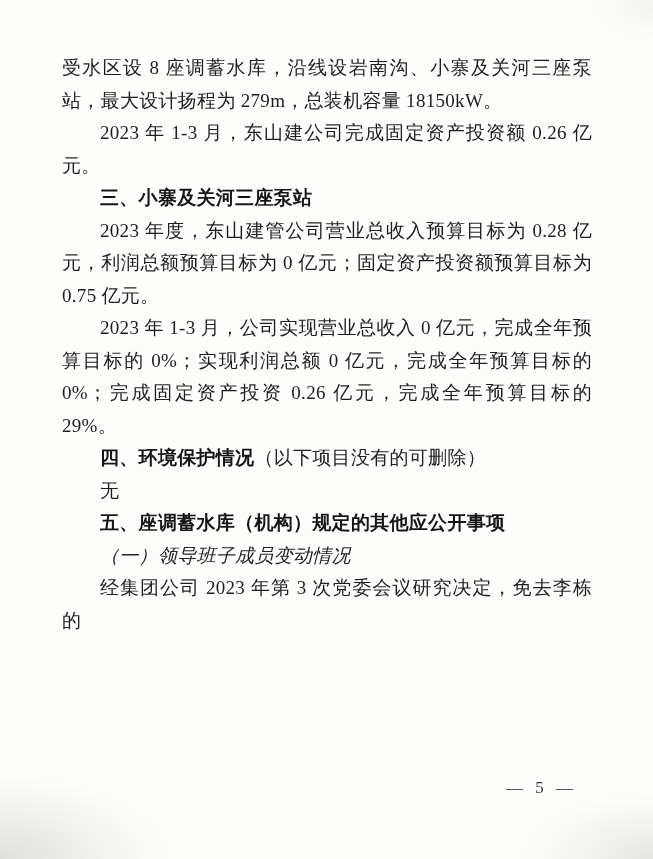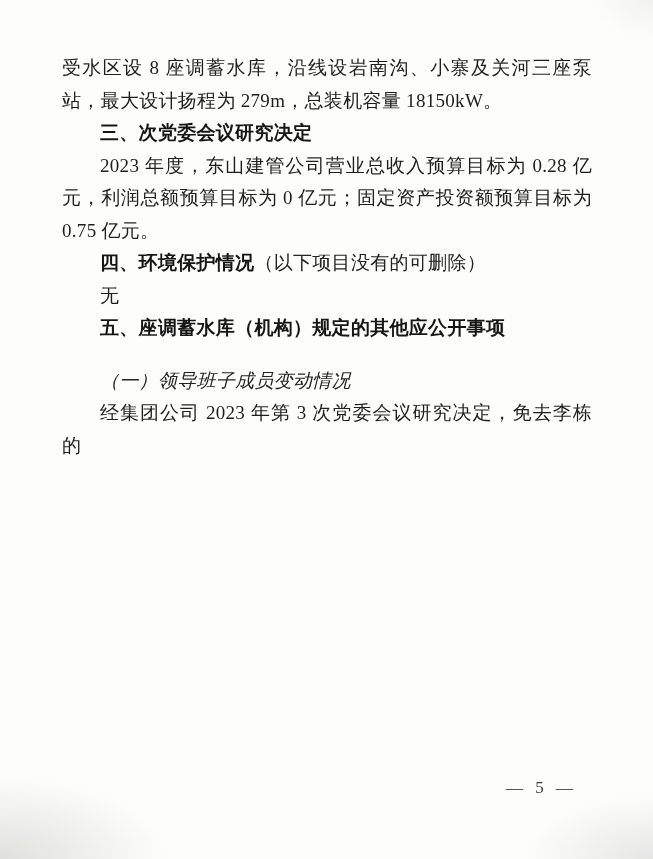--- a/index.html
+++ b/index.html
@@ -62,40 +62,41 @@
   }
   .blk.heading .regular {
     font-family: Liberation Sans, sans-serif;
     font-weight: 400;
     color: #222222;
   }
   .blk.kai {
     font-family: "Liberation Serif", serif;
     font-style: italic;
     color: #242424;
-    margin-top: 20px;
   }
   .pagenum {
     position: absolute;
     top: 778px;
     right: 76px;
     font-family: "Liberation Serif", serif;
     font-size: 17px;
     letter-spacing: 4px;
     color: #3a3a3a;
   }
 </style>
 </head>
 <body>
 
 <div class="page">
   <main class="doc-body">
       <div class="blk body">受水区设 8 座调蓄水库，沿线设岩南沟、小寨及关河三座泵站，最大设计扬程为 279m，总装机容量 18150kW。</div>
-      <div class="blk heading indent">三、次党委会议研究决定</div>
+      <div class="blk body indent">2023 年 1-3 月，东山建公司完成固定资产投资额 0.26 亿元。</div>
+      <div class="blk heading indent">三、小寨及关河三座泵站</div>
       <div class="blk body indent">2023 年度，东山建管公司营业总收入预算目标为 0.28 亿元，利润总额预算目标为 0 亿元；固定资产投资额预算目标为 0.75 亿元。</div>
+      <div class="blk body indent">2023 年 1-3 月，公司实现营业总收入 0 亿元，完成全年预算目标的 0%；实现利润总额 0 亿元，完成全年预算目标的 0%；完成固定资产投资 0.26 亿元，完成全年预算目标的 29%。</div>
       <div class="blk heading indent"><span class="bold">四、环境保护情况</span><span class="regular">（以下项目没有的可删除）</span></div>
       <div class="blk body indent">无</div>
       <div class="blk heading indent">五、座调蓄水库（机构）规定的其他应公开事项</div>
       <div class="blk kai indent">（一）领导班子成员变动情况</div>
       <div class="blk body indent">经集团公司 2023 年第 3 次党委会议研究决定，免去李栋的</div>
     </main>
   <div class="pagenum">— 5 —</div>
   <div class="scan-corner-left"></div>
   <div class="scan-corner-right"></div>
   <div class="scan-edge-top-right"></div>

